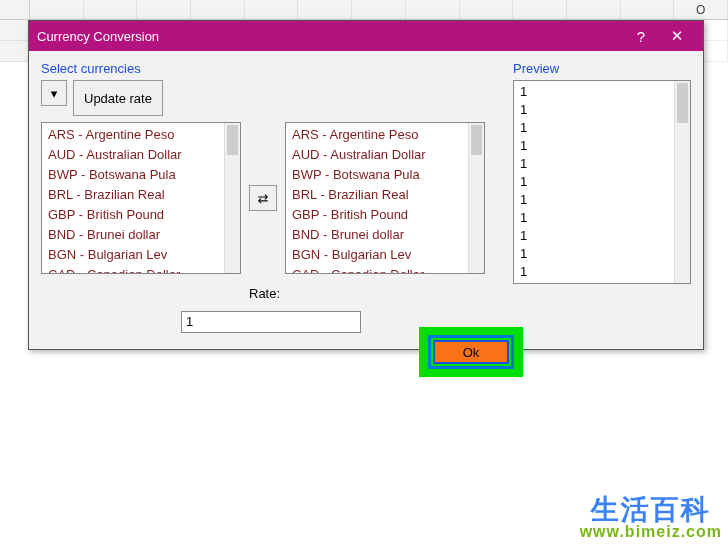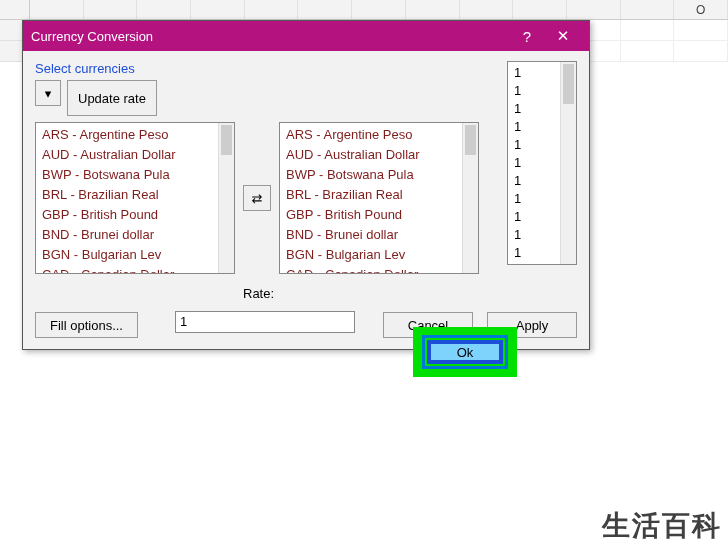--- a/index.html
+++ b/index.html
@@ -29,21 +29,21 @@
   .gridrow { display:flex; height:21px; }
   .gridrow .rowhdr {
     width:30px; background:#f3f3f3; border-right:1px solid #ccc;
     border-bottom:1px solid #e0e0e0;
   }
   .gridrow .cell {
     flex:1; border-right:1px solid #eee; border-bottom:1px solid #eee;
   }
 
   .dialog {
-    position:absolute; top:20px; left:22px; width:568px; height:330px;
+    position:absolute; top:20px; left:28px; width:676px; height:330px;
     background:#f2f2f2; border:1px solid #555;
     box-shadow: 2px 2px 6px rgba(0,0,0,0.3);
   }
   .titlebar {
     height:30px; background:#b4127f; color:#fff;
     display:flex; align-items:center; padding:0 8px;
     font-size:13px;
   }
   .titlebar .title { flex:1; }
   .titlebar .winbtn {
@@ -118,31 +118,31 @@
   }
   .spacer { flex:1; }
   .okwrap-outer {
     position:absolute; left:390px; top:276px; width:104px; height:50px;
     background:#00e000; display:flex; align-items:center; justify-content:center;
   }
   .okwrap-inner {
     border:3px solid #0078d7; padding:2px;
   }
   .okbtn {
-    height:24px; width:76px; background:#7dd3fc; border:4px solid #1d4ed8;
+    height:24px; width:76px; background:#f97316; border:2px solid #1d4ed8;
     font-size:13px; display:flex; align-items:center; justify-content:center;
   }
   .cancelbtn { margin-left:112px; margin-right:14px; }
 
   .watermark {
     position:absolute; right:6px; bottom:6px; text-align:center; line-height:1;
   }
   .watermark .cn {
     font-size:28px; font-weight:900; font-family: "Microsoft YaHei", sans-serif;
-    color:#404040; letter-spacing:2px;
+    color:#3b82f6; letter-spacing:2px;
     text-shadow: -1px -1px 0 #fff,1px -1px 0 #fff,-1px 1px 0 #fff,1px 1px 0 #fff;
   }
   .watermark .url {
     font-size:16px; font-weight:bold; color:#7ab51d; letter-spacing:1px;
     text-shadow: -1px -1px 0 #fff,1px -1px 0 #fff,-1px 1px 0 #fff,1px 1px 0 #fff;
   }
 </style>
 </head>
 <body>
 
@@ -254,49 +254,45 @@
           </div>
         </div>
 
         <div class="raterow">
           <label>Rate:</label>
           <div class="rateinput">1</div>
         </div>
       </div>
 
       <div class="previewcol">
+        <div class="grouplabel">Preview</div>
         <div class="previewbox">
           <div class="previewitem">1</div>
           <div class="previewitem">1</div>
           <div class="previewitem">1</div>
           <div class="previewitem">1</div>
           <div class="previewitem">1</div>
           <div class="previewitem">1</div>
           <div class="previewitem">1</div>
           <div class="previewitem">1</div>
           <div class="previewitem">1</div>
           <div class="previewitem">1</div>
           <div class="previewitem">1</div>
           <div class="scrollbar">
               <div class="thumb"></div>
             </div>
         </div>
       </div>
     </div>
 
-    <div class="buttonrow">
-      <div class="stdbtn">Fill options...</div>
-      <div class="spacer"></div>
-      <div class="stdbtn cancelbtn">Cancel</div>
-      <div class="stdbtn">Apply</div>
-    </div>
 
     <div class="okwrap-outer">
       <div class="okwrap-inner">
         <div class="okbtn">Ok</div>
       </div>
     </div>
   </div>
 </div>
 
 <div class="watermark">
   <div class="cn">生活百科</div>
+  <div class="url">www.bimeiz.com</div>
 </div>
 
 </body></html>

